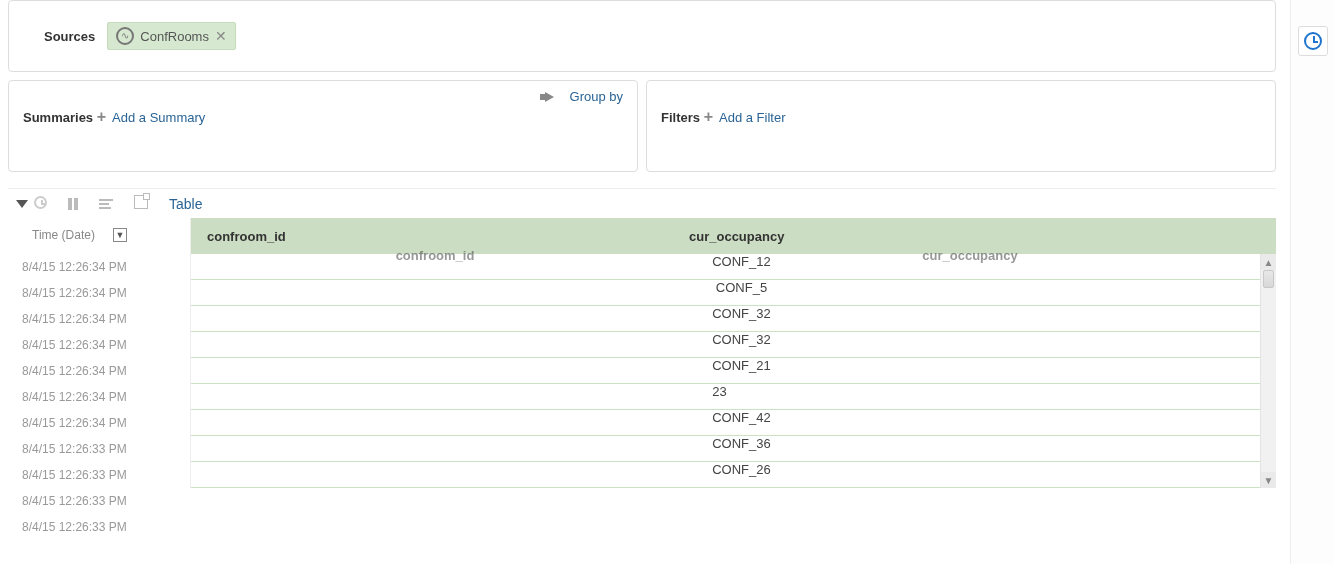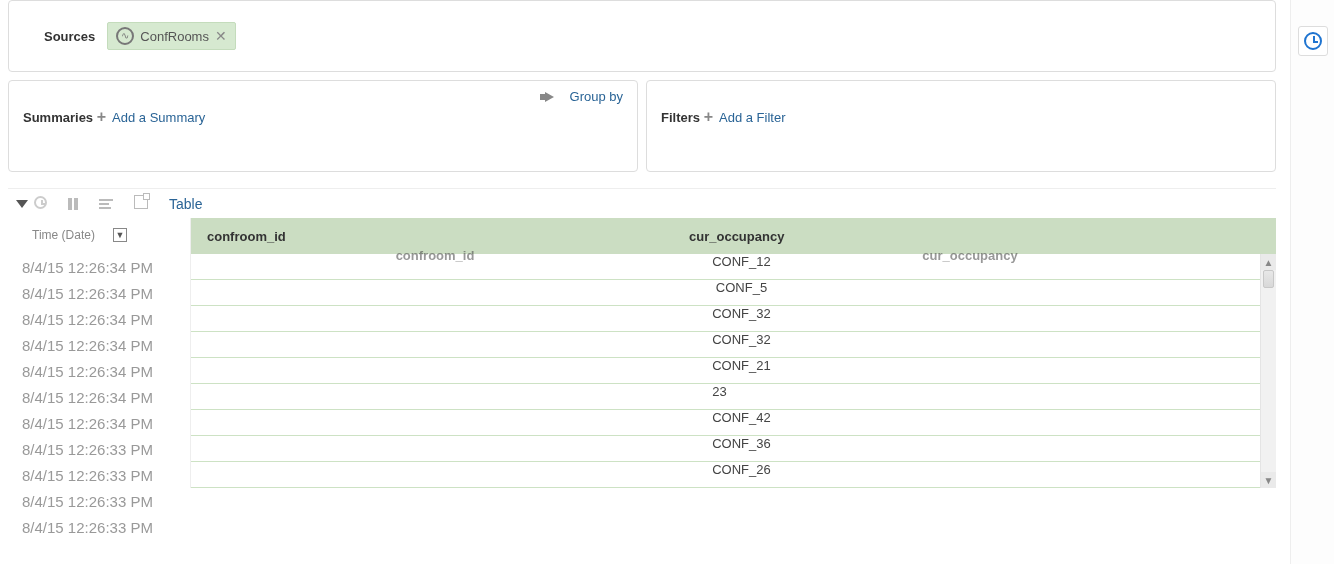--- a/index.html
+++ b/index.html
@@ -171,21 +171,21 @@
     padding:10px 16px 10px 24px;
     height: 36px;
   }
   .dd-box{
     width:14px;height:14px;border:1px solid #888;
     display:inline-flex;align-items:center;justify-content:center;
     font-size:9px;color:#555;cursor:pointer;
   }
   .time-row{
     color:#999;
-    font-size:15px;
+    font-size:12px;
     padding: 5px 0 5px 14px;
     height:26px;
     display:flex;align-items:center;
   }
   .data-col{
     flex:1;
     position:relative;
   }
   .table-wrap{
     border-left:1px solid #eee;

